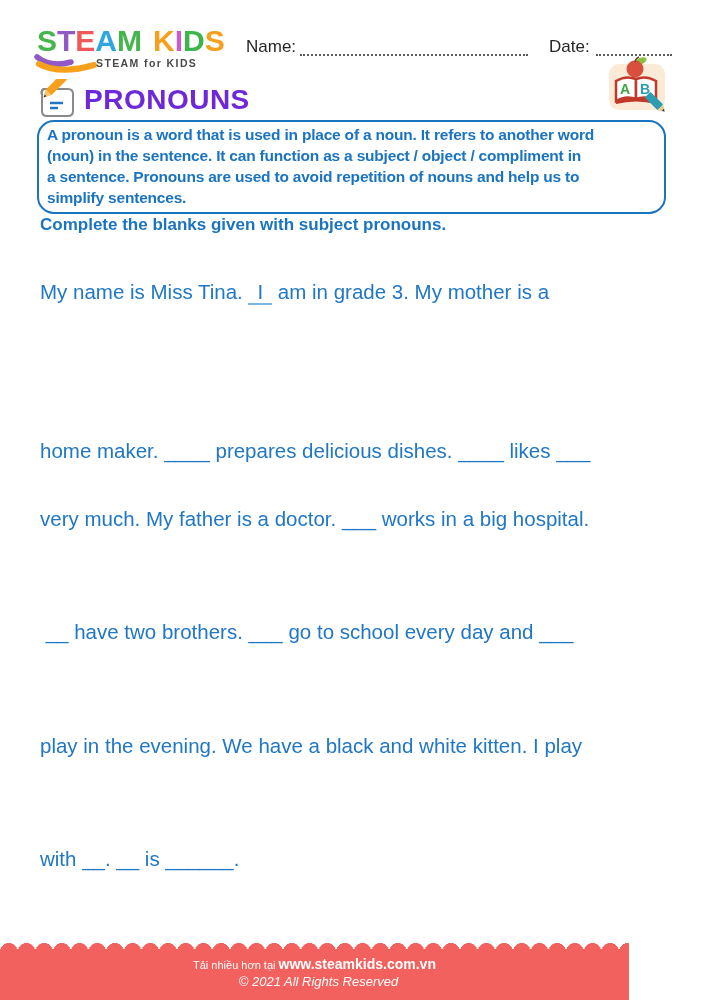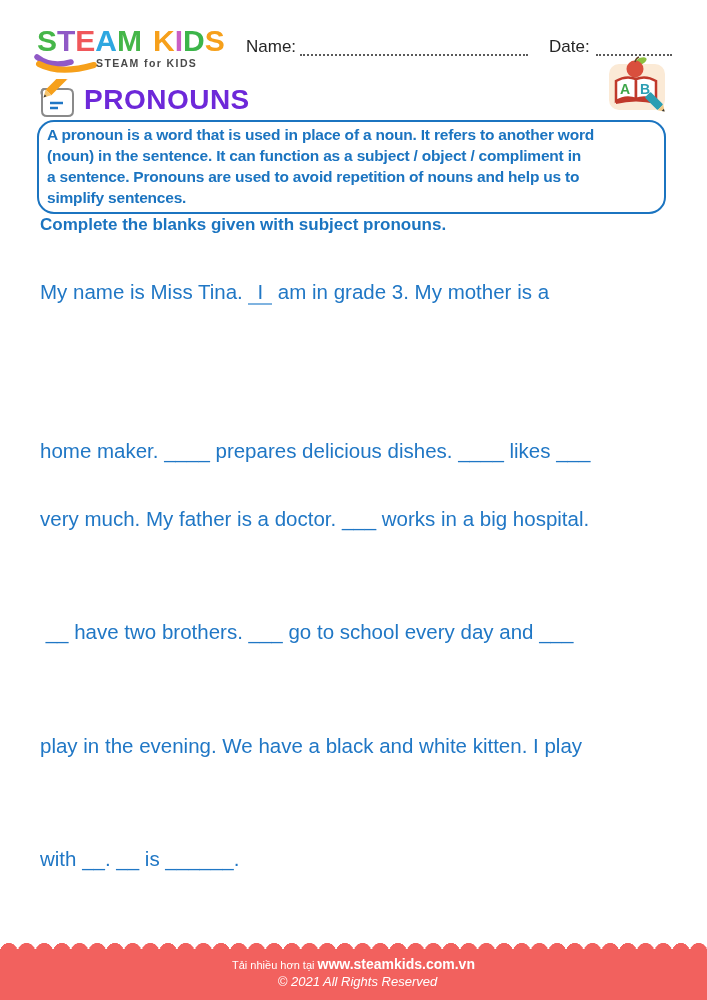--- a/index.html
+++ b/index.html
@@ -24,21 +24,21 @@
     border:2.5px solid #1B74C0;border-radius:17px;padding:2px 8px 4px 8px;
     color:#1B74C0;font-weight:bold;font-size:15.5px;line-height:21px;
     letter-spacing:-0.2px;white-space:pre-line;
   }
   .instruction{position:absolute;left:40px;top:215px;font-size:17px;font-weight:bold;color:#1B74C0;}
   
   .ex-line{position:absolute;left:40px;font-size:20.5px;color:#2077C5;white-space:pre;}
   .ex-answer{border-bottom:2.5px solid #7FB3E0;padding:0 9px;}
   
   .footer{
-    position:absolute;left:0;top:951px;width:707px;height:49px;background:#F2615E;
+    position:absolute;left:0;top:951px;width:629px;height:49px;background:#F2615E;
     text-align:center;color:#ffffff;
   }
   .footer::before{
     content:"";position:absolute;left:0;top:-8px;width:100%;height:9px;
     background-image:radial-gradient(circle 9px at 50% 100%, #F2615E 98%, transparent 100%);
     background-size:17.7px 9px;background-repeat:repeat-x;
   }
   .footer-line1{margin:5px 0 0 0;font-size:11px;}
   .footer-site{font-size:14px;font-weight:bold;}
   .footer-line2{margin:2px 0 0 0;font-size:13px;font-style:italic;padding-left:8px;}

